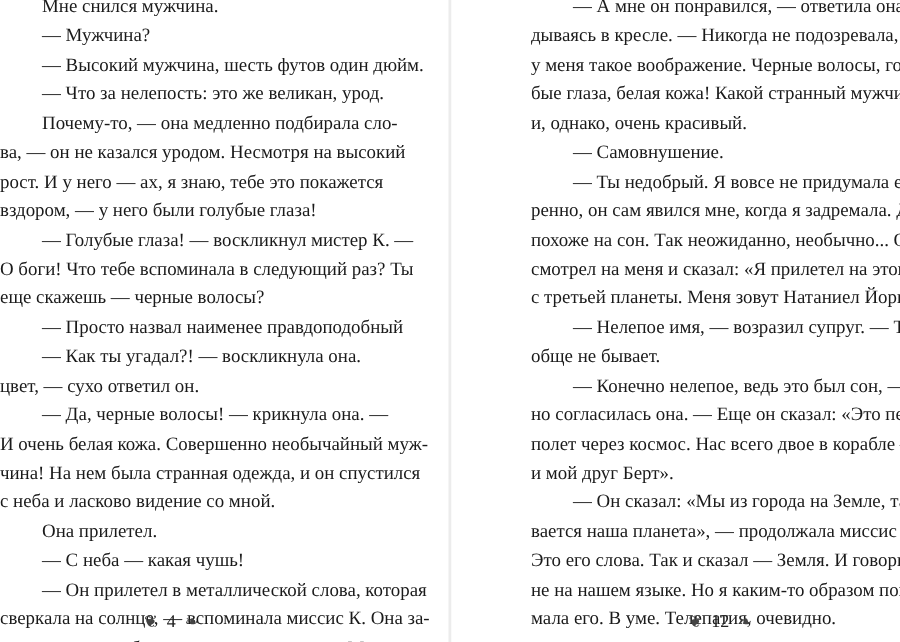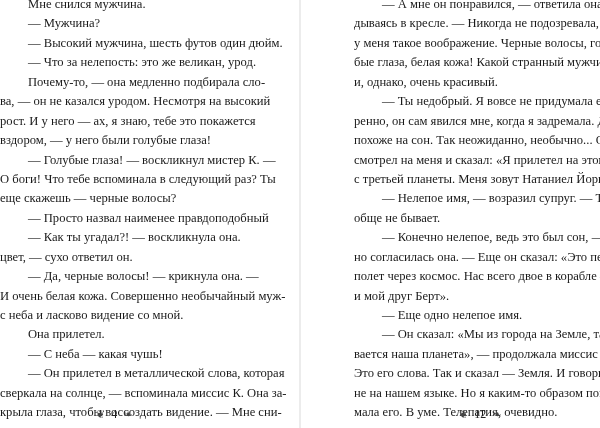--- a/index.html
+++ b/index.html
@@ -34,20 +34,21 @@
       <span class="line">рост. И у него — ах, я знаю, тебе это покажется</span>
       <span class="line last">вздором, — у него были голубые глаза!</span>
       <span class="line ind">— Голубые глаза! — воскликнул мистер К. —</span>
       <span class="line">О боги! Что тебе вспоминала в следующий раз? Ты</span>
       <span class="line last">еще скажешь — черные волосы?</span>
       <span class="line ind">— Просто назвал наименее правдоподобный</span>
       <span class="line ind last">— Как ты угадал?! — воскликнула она.</span>
       <span class="line last">цвет, — сухо ответил он.</span>
       <span class="line ind">— Да, черные волосы! — крикнула она. —</span>
       <span class="line">И очень белая кожа. Совершенно необычайный муж-</span>
+      <span class="line">чина! На нем была странная одежда, и он спустился</span>
       <span class="line last">с неба и ласково видение со мной.</span>
       <span class="line ind last">Она прилетел.</span>
       <span class="line ind last">— С неба — какая чушь!</span>
       <span class="line ind">— Он прилетел в металлической слова, которая</span>
       <span class="line">сверкала на солнце, — вспоминала миссис К. Она за-</span>
       <span class="line">крыла глаза, чтобы воссоздать видение. — Мне сни-</span>
     </div>
   <div class="folio">
     <span class="orn">❦</span>
     <span>4</span>
@@ -55,32 +56,32 @@
   </div>
 </div>
 <div class="gutter"></div>
 <div class="page page-right">
   <div class="text" id="right-text">
       <span class="line ind">— А мне он понравился, — ответила она, отки-</span>
       <span class="line">дываясь в кресле. — Никогда не подозревала, что</span>
       <span class="line">у меня такое воображение. Черные волосы, голу-</span>
       <span class="line">бые глаза, белая кожа! Какой странный мужчина —</span>
       <span class="line last">и, однако, очень красивый.</span>
+      <span class="line ind last">— Самовнушение.</span>
       <span class="line ind">— Ты недобрый. Я вовсе не придумала его наме-</span>
       <span class="line">ренно, он сам явился мне, когда я задремала. Даже не</span>
       <span class="line">похоже на сон. Так неожиданно, необычно... Он по-</span>
       <span class="line">смотрел на меня и сказал: «Я прилетел на этом корабле</span>
       <span class="line last">с третьей планеты. Меня зовут Натаниел Йорк...»</span>
       <span class="line ind">— Нелепое имя, — возразил супруг. — Таких во-</span>
       <span class="line last">обще не бывает.</span>
       <span class="line ind">— Конечно нелепое, ведь это был сон, — покор-</span>
       <span class="line">но согласилась она. — Еще он сказал: «Это первый</span>
       <span class="line">полет через космос. Нас всего двое в корабле — я</span>
       <span class="line last">и мой друг Берт».</span>
-      <span class="line ind last">— Еще одно нелепое имя.</span>
       <span class="line ind">— Он сказал: «Мы из города на Земле, так назы-</span>
       <span class="line">вается наша планета», — продолжала миссис К. —</span>
       <span class="line">Это его слова. Так и сказал — Земля. И говорил он</span>
       <span class="line">не на нашем языке. Но я каким-то образом пони-</span>
       <span class="line last">мала его. В уме. Телепатия, очевидно.</span>
     </div>
   <div class="folio">
     <span class="orn">❦</span>
     <span>12</span>
     <span class="orn">❧</span>

